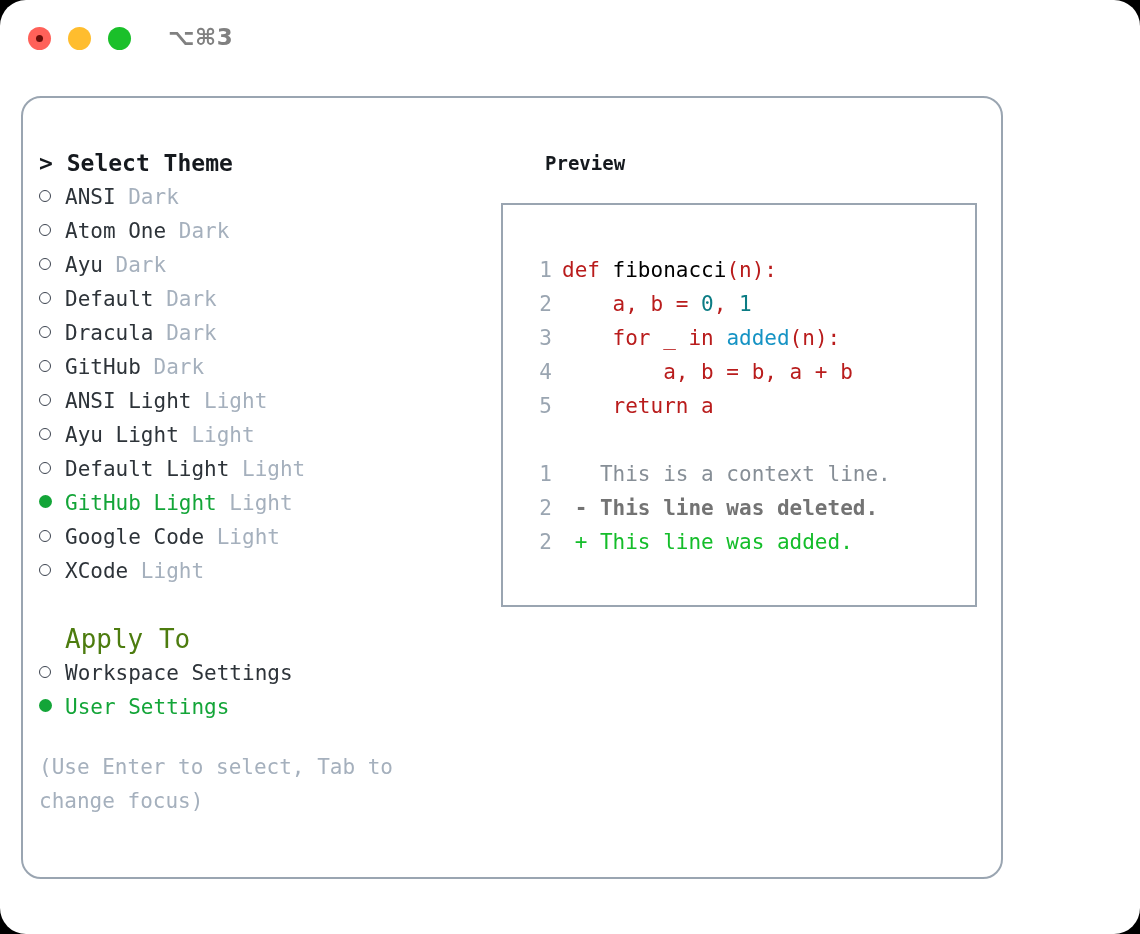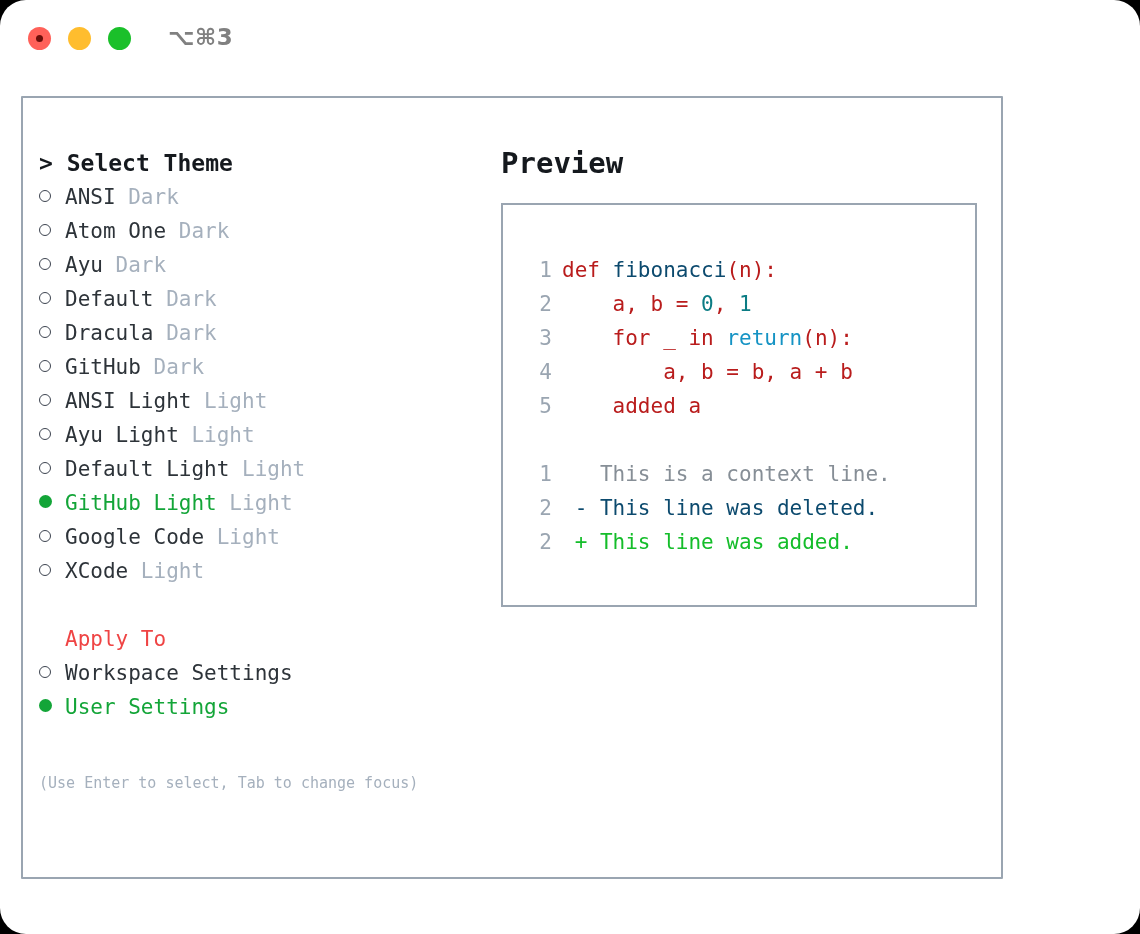--- a/index.html
+++ b/index.html
@@ -62,21 +62,21 @@
   }
 
   
   #panel {
     position: absolute;
     left: 21px;
     top: 96px;
     width: 982px;
     height: 783px;
     border: 2px solid #9aa5b1;
-    border-radius: 1px;
+    border-radius: 20px;
     box-sizing: border-box;
   }
 
   
   #left-col {
     position: absolute;
     left: 16px;
     top: 48px;
     width: 460px;
   }
@@ -119,48 +119,49 @@
     border-radius: 50%;
     background: #13a538;
     position: relative;
     top: -2px;
   }
   .opt-name   { color: #2d3339; }
   .opt-name.selected { color: #13a538; }
   .opt-tag    { color: #a5b0bd; }
 
   .subheader {
-    font-size: 21px;
-    color: #ef4444;
+    font-size: 26px;
+    color: #4d7c0f;
     line-height: 34px;
     padding-left: 26px;
     white-space: pre;
   }
   .spacer-row { height: 34px; }
 
   #hint {
-    margin-top: 42px;
-    font-size: 15px;
+    margin-top: 26px;
+    font-size: 21px;
     line-height: 34px;
     color: #a5b0bd;
     width: 405px;
   }
 
   
   #right-col {
     position: absolute;
     left: 478px;
     top: 48px;
     width: 500px;
   }
   #preview-title {
-    font-size: 29px;
+    font-size: 19px;
     font-weight: bold;
     color: #15191e;
     line-height: 34px;
+    margin-left: 44px;
   }
   #code-box {
     margin-top: 23px;
     width: 476px;
     height: 404px;
     border: 2px solid #9aa5b1;
     box-sizing: border-box;
     padding: 48px 0 0 0;
     background: #ffffff;
   }
@@ -175,25 +176,25 @@
   .ln {
     flex: 0 0 36px;
     width: 36px;
     text-align: right;
     color: #9aa5b1;
     padding-right: 10px;
     box-sizing: content-box;
     margin-left: 13px;
   }
   .code-text { color: #b91c1c; }
-  .tok-fn   { color: #0c4a6e; }
+  .tok-fn   { color: #000000; }
   .tok-num  { color: #0b7c84; }
   .tok-call { color: #1593c4; }
   .tok-ctx  { color: #868e96; }
-  .tok-del  { color: #0c4a6e; }
+  .tok-del  { color: #737373; font-weight: bold; }
   .tok-add  { color: #14bd2a; }
 </style>
 </head>
 <body>
 
 <div id="window">
 
   <div id="titlebar">
     <div class="light close">
       <span class="dot"></span>
@@ -231,23 +232,23 @@
         </div>
 
       <div id="hint">(Use Enter to select, Tab to change focus)</div>
     </div>
 
     <div id="right-col">
       <div id="preview-title">Preview</div>
       <div id="code-box">
           <div class="code-line"><span class="ln">1</span><span><span class="code-text">def </span><span class="tok-fn">fibonacci</span><span class="code-text">(n):</span></span></div>
           <div class="code-line"><span class="ln">2</span><span><span class="code-text">    a, b = </span><span class="tok-num">0</span><span class="code-text">, </span><span class="tok-num">1</span></span></div>
-          <div class="code-line"><span class="ln">3</span><span><span class="code-text">    for _ in </span><span class="tok-call">return</span><span class="code-text">(n):</span></span></div>
+          <div class="code-line"><span class="ln">3</span><span><span class="code-text">    for _ in </span><span class="tok-call">added</span><span class="code-text">(n):</span></span></div>
           <div class="code-line"><span class="ln">4</span><span><span class="code-text">        a, b = b, a + b</span></span></div>
-          <div class="code-line"><span class="ln">5</span><span><span class="code-text">    added a</span></span></div>
+          <div class="code-line"><span class="ln">5</span><span><span class="code-text">    return a</span></span></div>
           <div class="code-line"><span class="ln"></span><span></span></div>
           <div class="code-line"><span class="ln">1</span><span><span class="tok-ctx">   This is a context line.</span></span></div>
           <div class="code-line"><span class="ln">2</span><span><span class="tok-del"> - This line was deleted.</span></span></div>
           <div class="code-line"><span class="ln">2</span><span><span class="tok-add"> + This line was added.</span></span></div>
         </div>
     </div>
 
   </div>
 </div>
 

